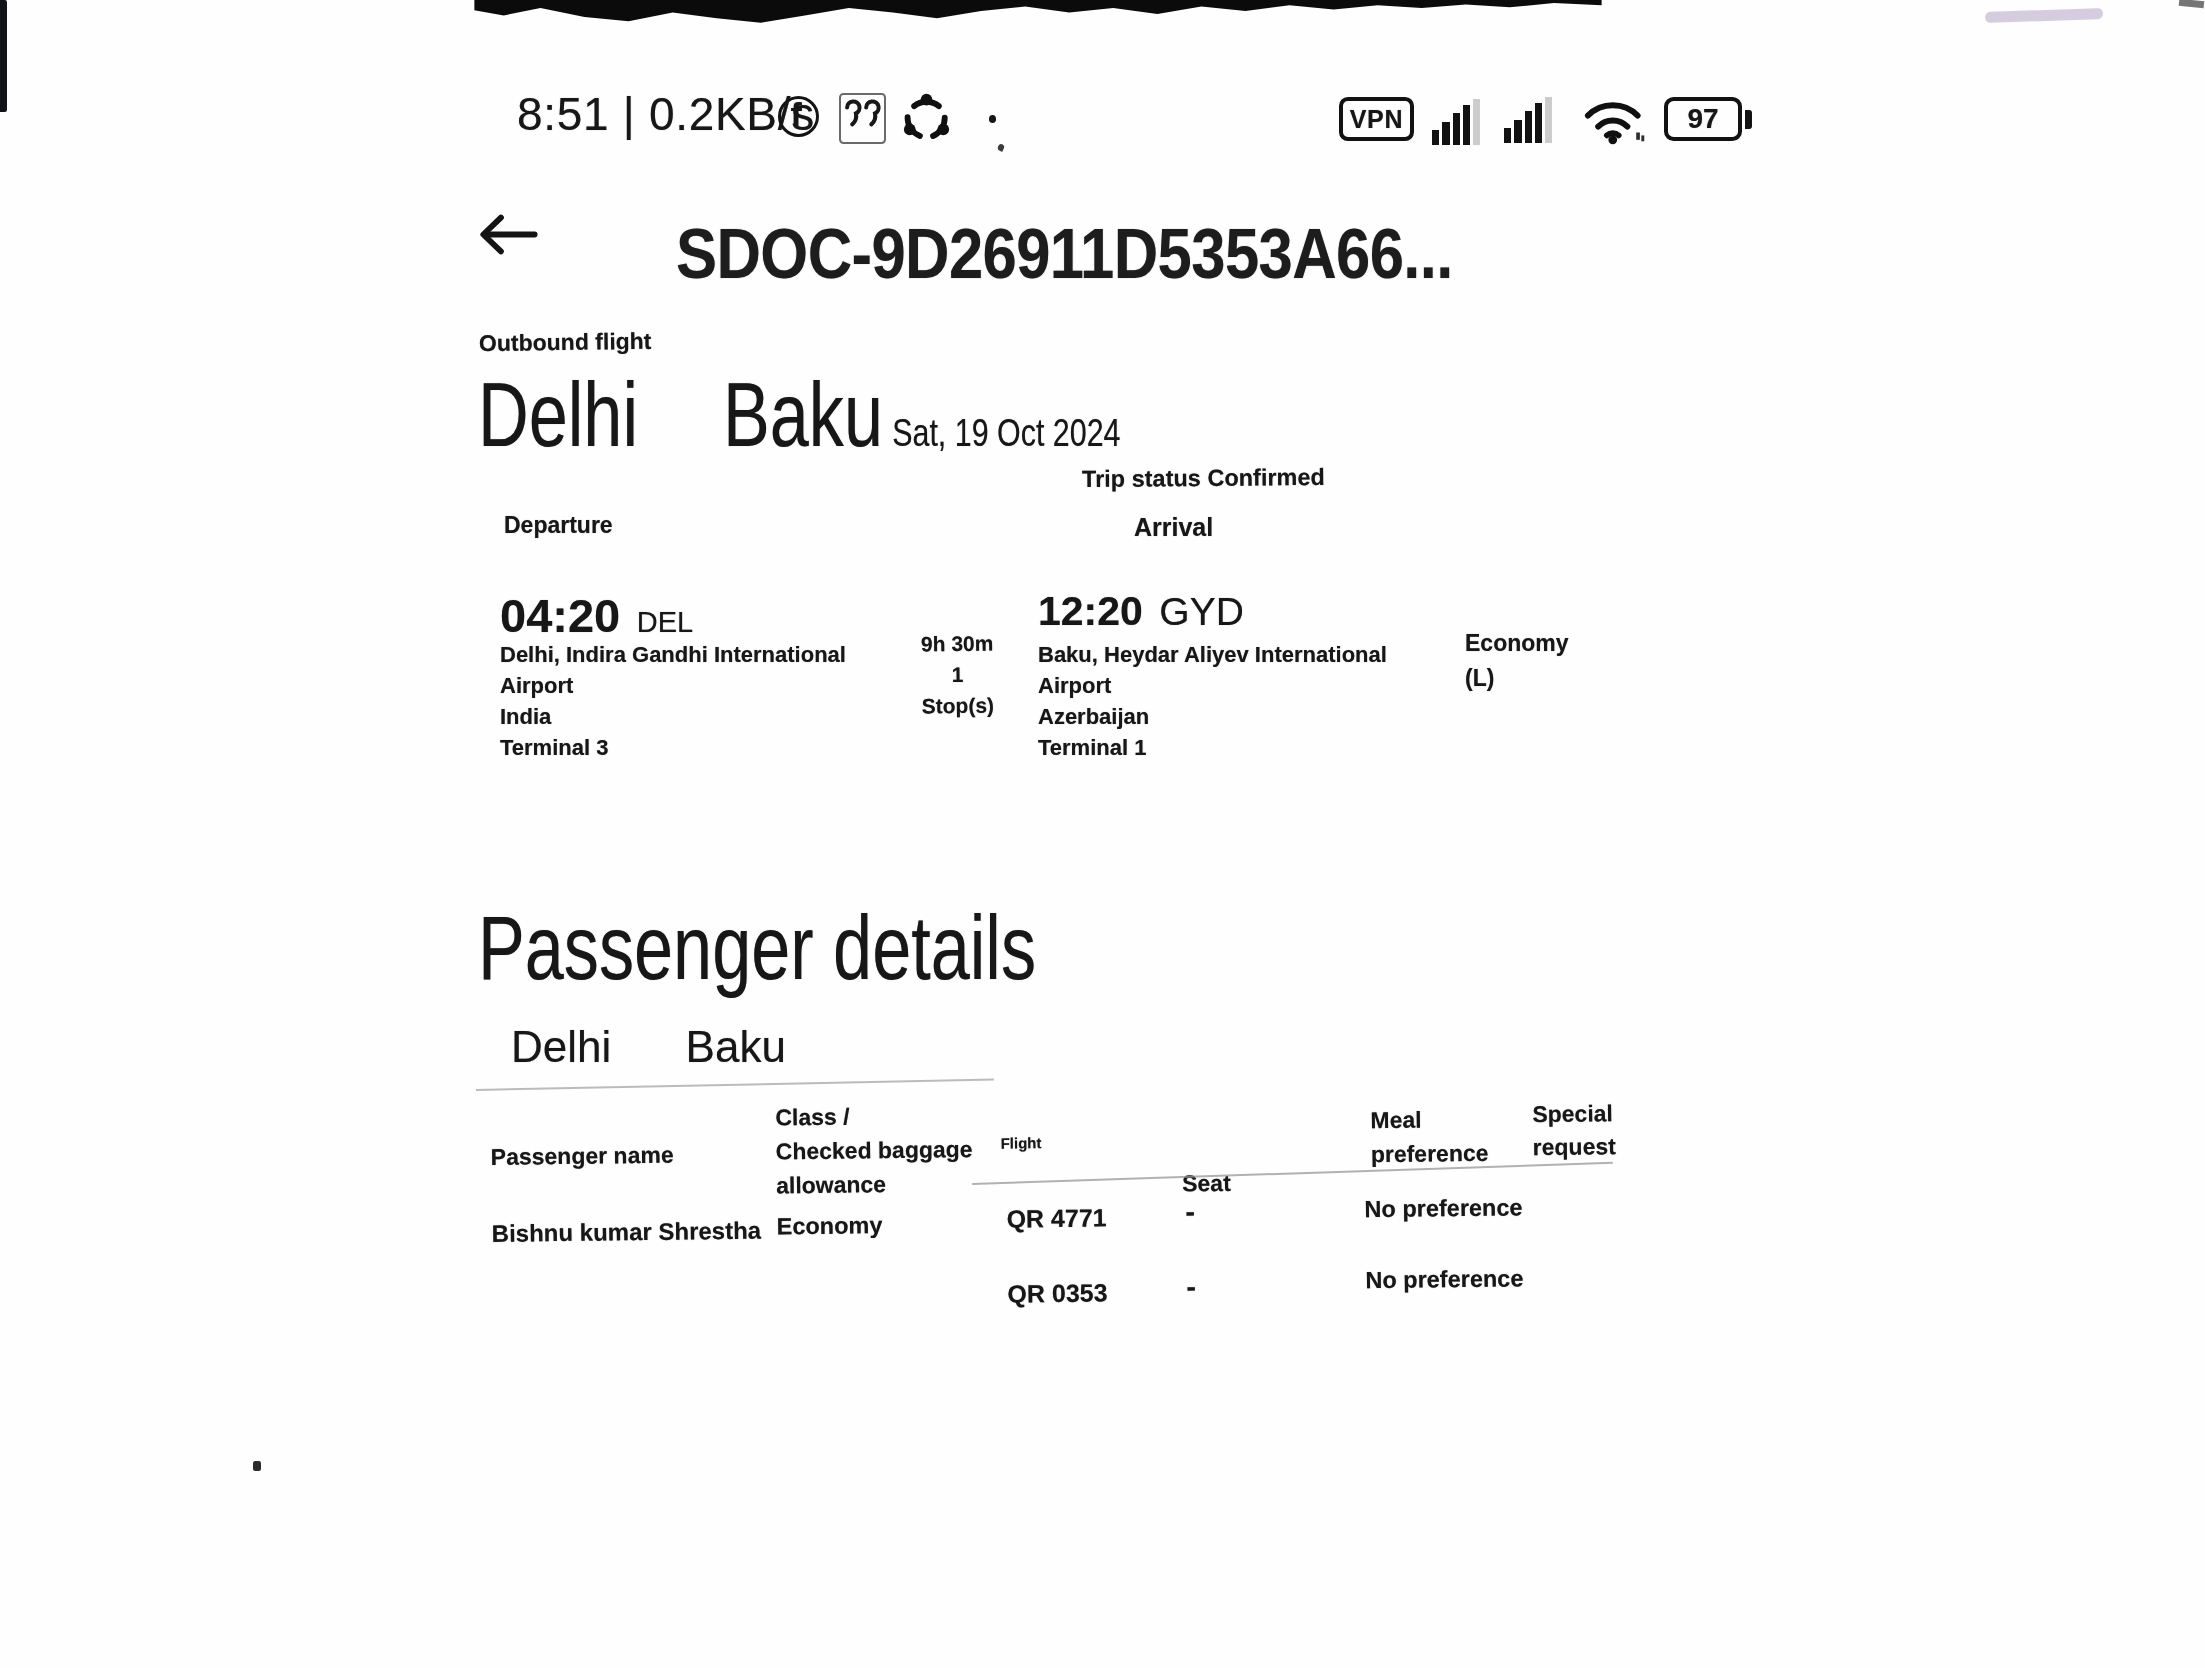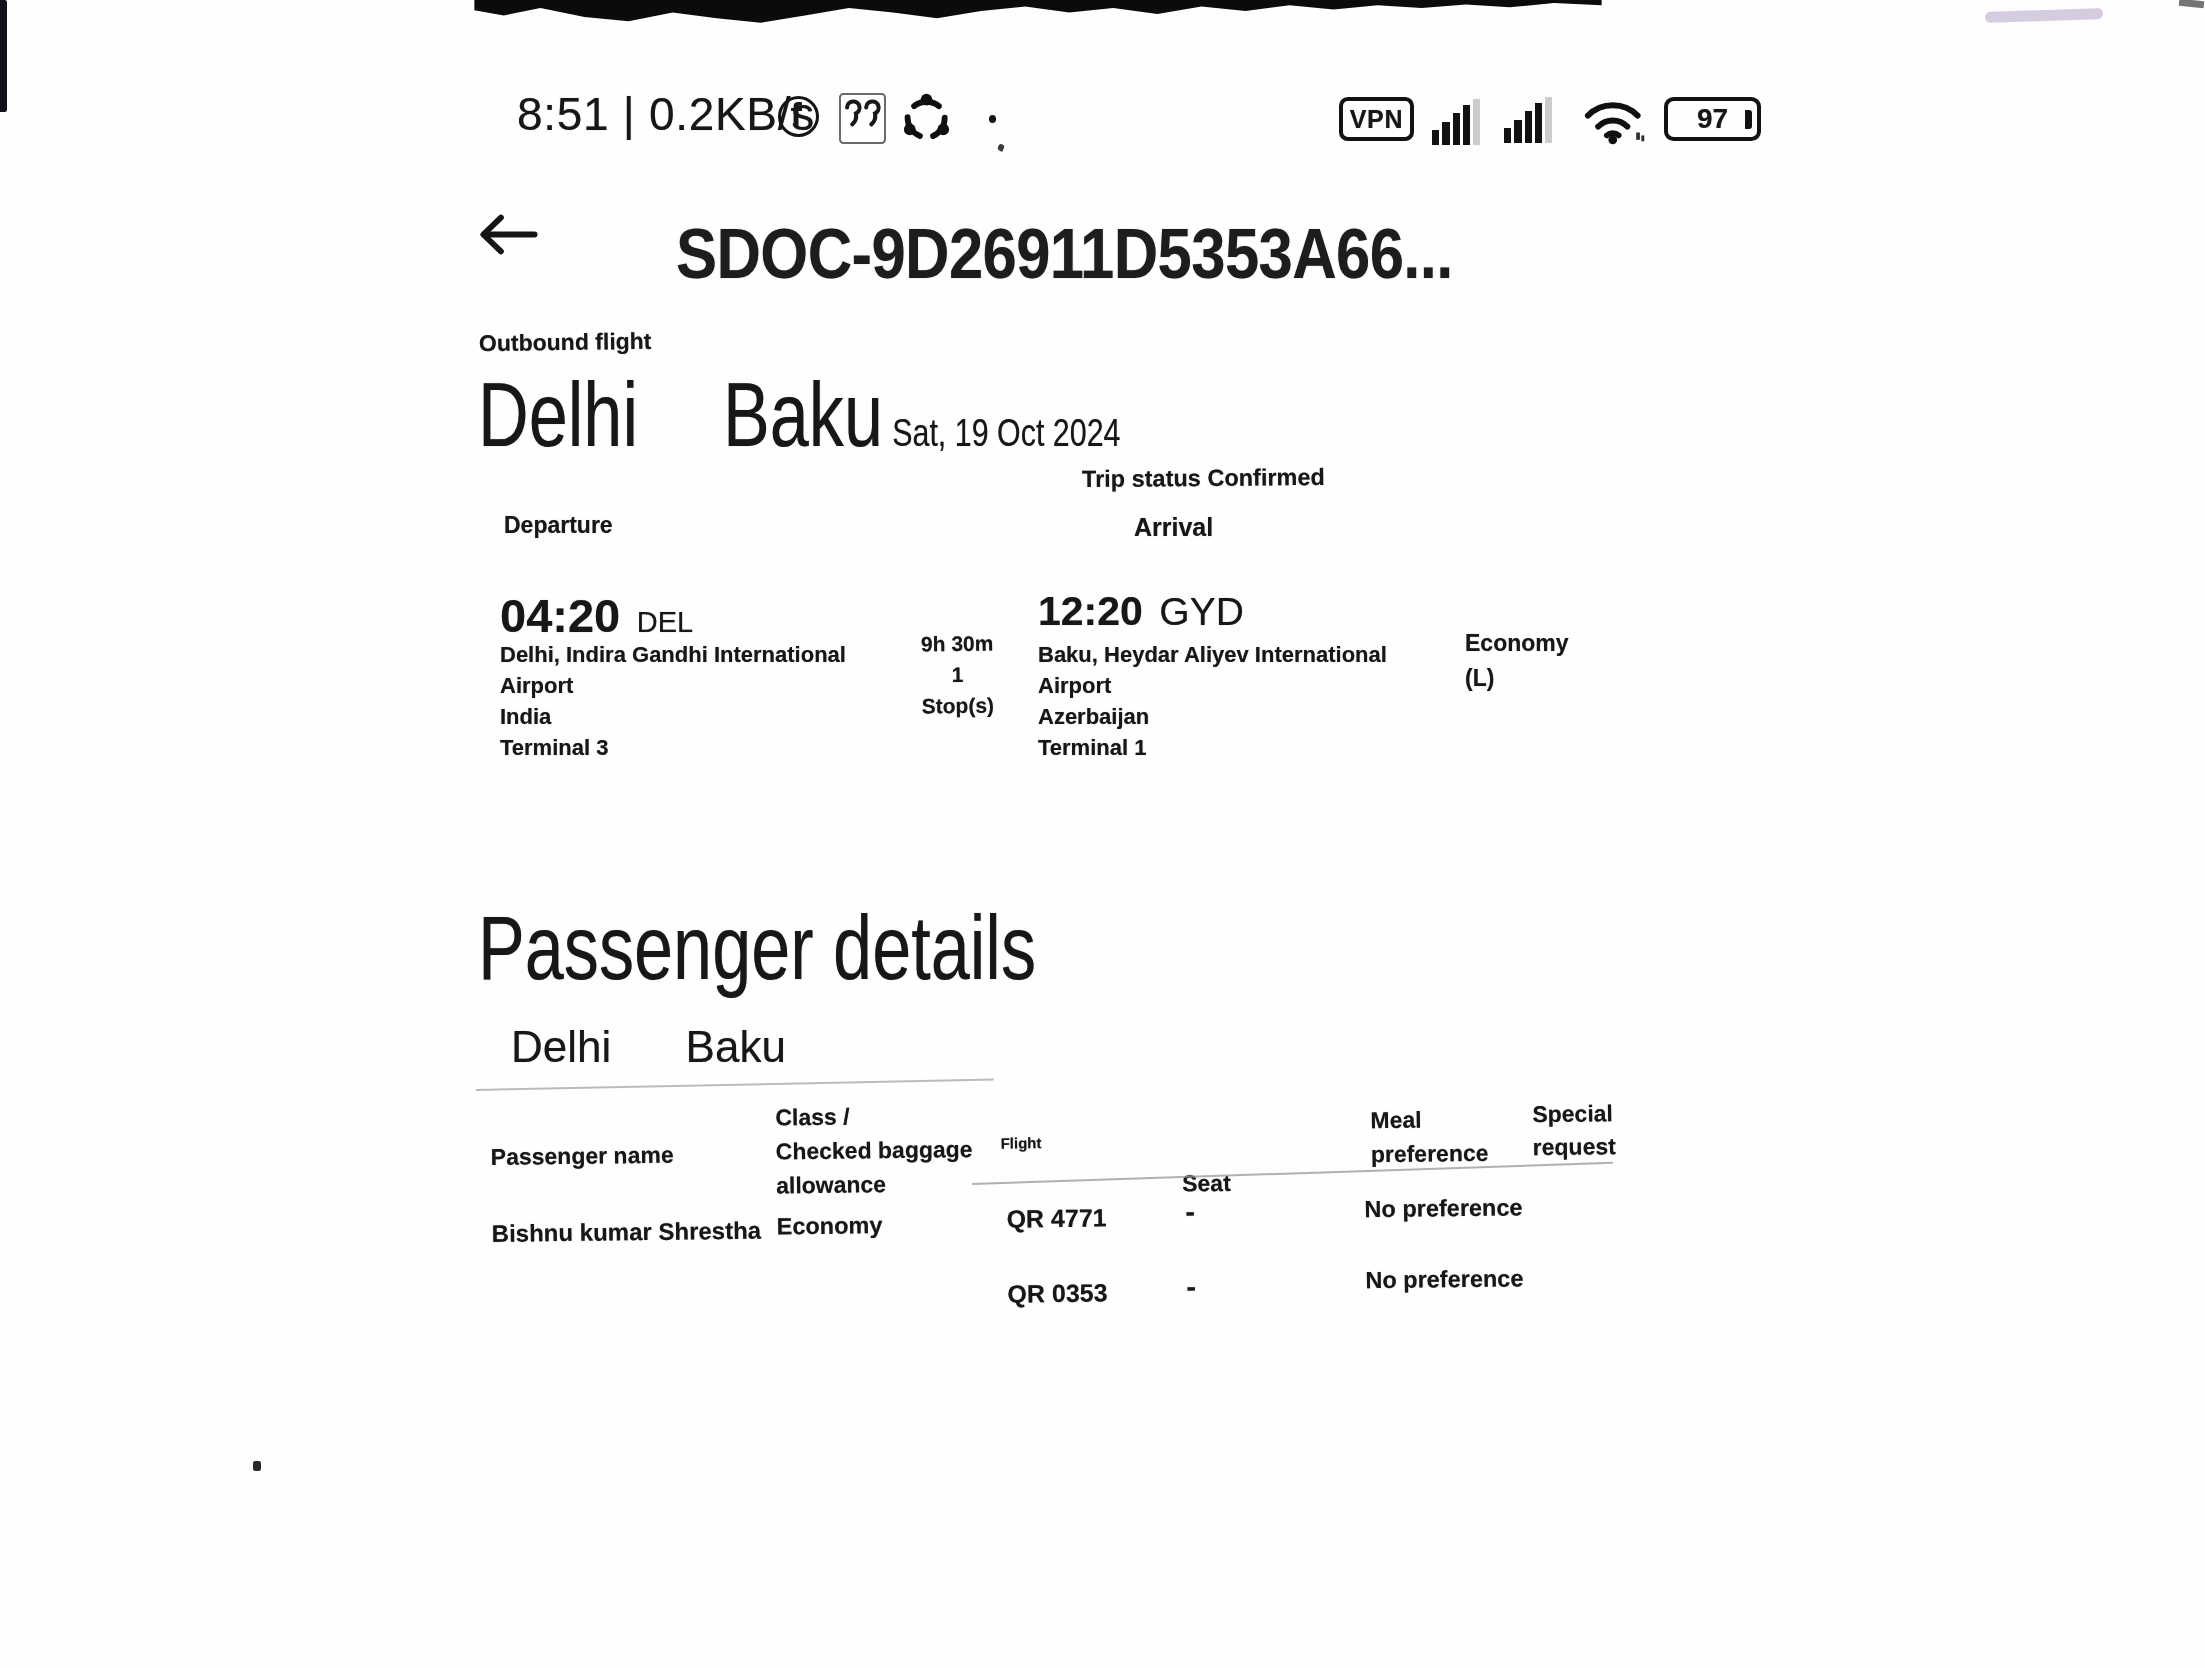--- a/index.html
+++ b/index.html
@@ -88,21 +88,21 @@
         <path d="M8 25 A 48 48 0 0 1 76 25"></path>
         <path d="M22 40 A 28 28 0 0 1 62 40"></path>
         <path d="M34 52 A 12 12 0 0 1 50 52"></path>
       </g>
       <circle cx="42" cy="58" r="6" fill="#101010"></circle>
       <rect x="74" y="48" width="5" height="10" fill="#2c2c2c"></rect>
       <rect x="81" y="52" width="4" height="8" fill="#2c2c2c"></rect>
     </svg>
   </div>
 
-  <div class="abs" style="left:1664px;top:97px;width:97px;height:44px;border:4.4px solid #121212;border-radius:9.6px;box-sizing:border-box;display:flex;align-items:center;justify-content:center;">
+  <div class="abs" style="left:1664px;top:97px;width:78px;height:44px;border:4.4px solid #121212;border-radius:9.6px;box-sizing:border-box;display:flex;align-items:center;justify-content:center;">
     <span class="ink w7" style="font-size:28px;">97</span>
   </div>
   <div class="abs" style="left:1745px;top:110px;width:6.6px;height:19px;background:#121212;border-radius:0 2.9px 2.9px 0;"></div>
 
   <div class="abs" style="left:476px;top:210px;">
     <svg width="63" height="49" viewBox="0 0 86 66">
       <g fill="none" stroke="#141414" stroke-width="8" stroke-linecap="round" stroke-linejoin="round">
         <path d="M80 33 H12"></path>
         <path d="M34 10 L10 33 L34 56"></path>
       </g>

